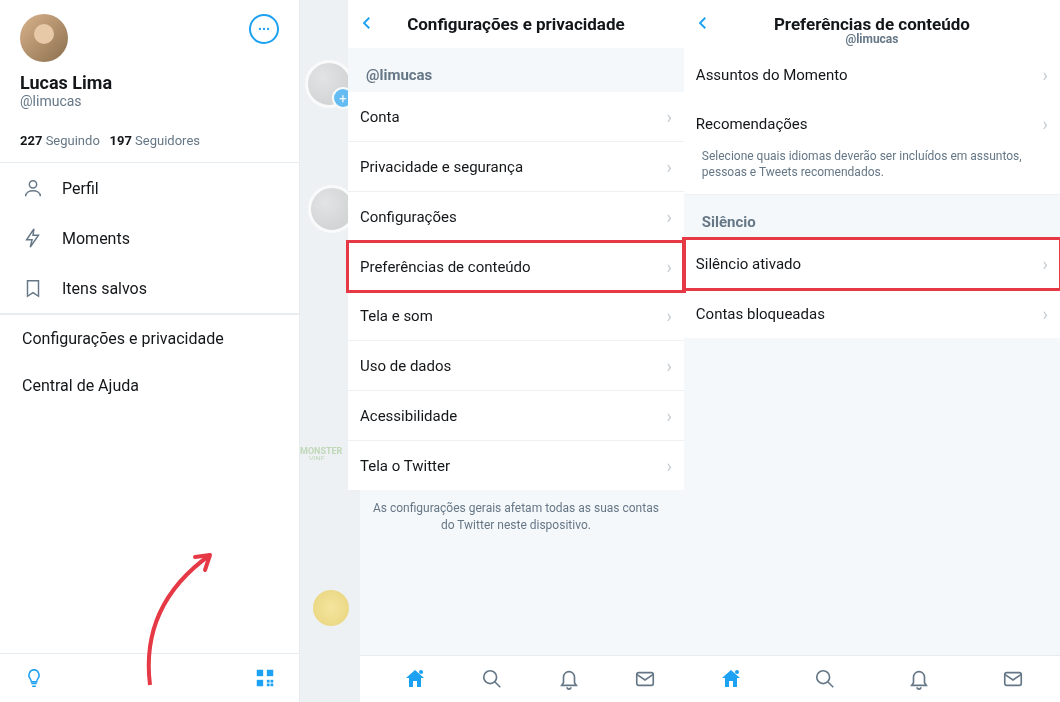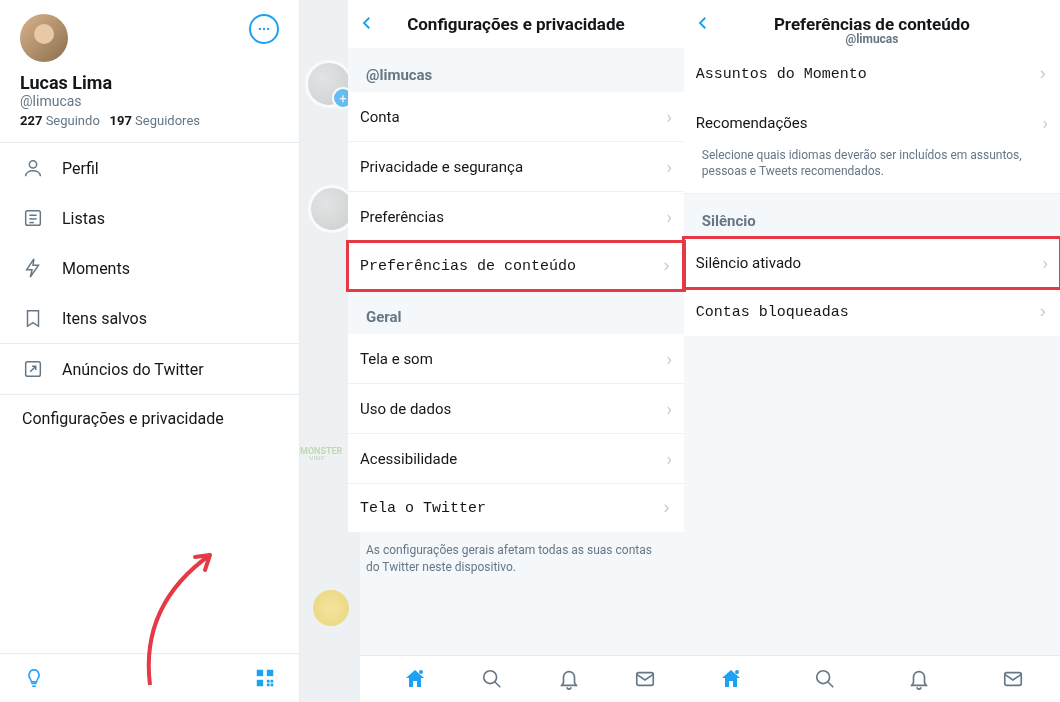--- a/index.html
+++ b/index.html
@@ -16,21 +16,21 @@
 
   
   .drawer { width: 300px; background: #fff; border-right: 1px solid #e6ecf0; display: flex; flex-direction: column; }
   .drawer-top { padding: 14px 20px 6px 20px; }
   .drawer-head { display: flex; justify-content: space-between; align-items: flex-start; }
   .avatar-lg { width: 48px; height: 48px; border-radius: 50%; background: linear-gradient(135deg,#d9b38c 0%, #8b6f4e 100%); position: relative; overflow: hidden; }
   .avatar-lg::after { content:""; position:absolute; top:10px; left:14px; width:20px; height:20px; border-radius:50%; background:#e8c9a7; }
   .circle-more { width: 30px; height: 30px; border: 2px solid #1da1f2; border-radius: 50%; display:flex; align-items:center; justify-content:center; color:#1da1f2; font-size:14px; letter-spacing:1px; cursor:pointer; }
   .name { font-size: 18px; font-weight: 700; margin-top: 10px; }
   .handle { font-size: 14px; color: #657786; }
-  .follows { margin-top: 4px; font-size: 13px; color: #657786; }
+  .follows { margin-top: 24px; font-size: 13px; color: #657786; }
   .follows b, .follows2 b { color: #14171a; font-weight: 700; }
   .drawer-menu { margin-top: 8px; border-top: 1px solid #e6ecf0; }
   .menu-item { display:flex; align-items:center; gap: 18px; padding: 14px 22px; font-size: 16px; color:#14171a; cursor:pointer; }
   .menu-icon { width: 22px; height: 22px; color:#657786; display:inline-flex; align-items:center; justify-content:center; }
   .sep { border-top:1px solid #e6ecf0; }
   .bottom-bar { margin-top:auto; border-top:1px solid #e6ecf0; display:flex; justify-content:space-between; padding:12px 22px; }
   .bottom-icon { color:#1da1f2; width:24px; height:24px; display:inline-flex; align-items:center; justify-content:center; }
 
   
   .red-arrow { position:absolute; left:120px; top:545px; width:120px; height:150px; pointer-events:none; }
@@ -38,24 +38,24 @@
   
   .panel { flex:1; background:#f5f8fa; position:relative; display:flex; flex-direction:column; }
   .panel-bg { position:absolute; left:0; top:0; bottom:0; width:60px; background:#eef1f3; }
   .panel-body { position:relative; margin-left:48px; margin-right:0; }
   .panel-header { background:#fff; padding: 14px 10px; text-align:center; font-size:17px; font-weight:700; position:relative; color:#14171a;}
   .back-btn { position:absolute; left:10px; top:12px; color:#1da1f2; font-size:22px; cursor:pointer; }
   .sub-handle { text-align:center; font-size:12px; color:#657786; margin-top:-2px;}
   .sect-label { padding: 18px 18px 8px 18px; font-size:15px; font-weight:700; color:#657786; background:#f5f8fa;}
   .list { background:#fff; }
   .row { display:flex; align-items:center; justify-content:space-between; padding: 14px 12px; border-bottom:1px solid #eef1f3; font-size:15px; cursor:pointer;gap:8px; }
-  .row:last-child { border-bottom:none;font-family:Liberation Mono, monospace; }
+  .row:last-child { border-bottom:none; }
   .chev { color:#c5ccd3; font-size:18px; }
   .row.highlight { outline: 3px solid #e63946; outline-offset:-1px; position:relative; z-index:2;}
-  .footnote { padding: 10px 18px 18px 18px; font-size:12px; color:#657786; line-height:1.4; }
+  .footnote { padding: 10px 18px 18px 18px; font-size:12px; color:#657786; line-height:1.4;text-align:center; }
   .recs-sub { padding: 0 14px 14px 18px; font-size:12px; color:#657786; background:#fff; border-bottom:1px solid #eef1f3; line-height:1.35;}
   .spacer-bottom { flex:1; }
 
   
   .bg-avatar { position:absolute; width:48px; height:48px; border-radius:50%; background: radial-gradient(circle at 35% 35%, #ddd 0%, #bbb 100%); border:3px solid #fff; opacity:0.65; }
   .bg-avatar.one { left:5px; top:60px; }
   .bg-avatar.plus::after { content:"+"; position:absolute; right:-4px; bottom:-4px; width:18px; height:18px; background:#1da1f2; color:#fff; border-radius:50%; display:flex; align-items:center; justify-content:center; font-size:13px; border:2px solid #fff;}
   .bg-avatar.two { left:8px; top:185px; }
   .bg-logo { position:absolute; left:0px; top:440px; width:54px; height:20px; opacity:0.45; }
   .bg-yellow { position:absolute; left:13px; top:590px; width:36px; height:36px; border-radius:50%; background:radial-gradient(circle,#f7e07a 0%,#e5c84a 100%); opacity:0.7; }
@@ -99,57 +99,40 @@
             <svg viewBox="0 0 24 24" width="22" height="22" fill="none" stroke="#657786" stroke-width="1.6">
               <circle cx="12" cy="8" r="4"></circle>
               <path d="M4 21c0-4 4-6 8-6s8 2 8 6"></path>
             </svg>
           </span>
         <span>Perfil</span>
       </div>
       <div class="menu-item">
         <span class="menu-icon">
             <svg viewBox="0 0 24 24" width="22" height="22" fill="none" stroke="#657786" stroke-width="1.6">
-              <rect x="4" y="4" width="16" height="16" rx="2"></rect>
-              <line x1="8" y1="9" x2="16" y2="9"></line>
-              <line x1="8" y1="13" x2="16" y2="13"></line>
-              <line x1="8" y1="17" x2="13" y2="17"></line>
-            </svg>
-          </span>
-        <span>Listas</span>
-      </div>
-      <div class="menu-item">
-        <span class="menu-icon">
-            <svg viewBox="0 0 24 24" width="22" height="22" fill="none" stroke="#657786" stroke-width="1.6">
               <path d="M13 2L5 14h6l-2 8 9-13h-6l1-7z"></path>
             </svg>
           </span>
         <span>Moments</span>
       </div>
       <div class="menu-item">
         <span class="menu-icon">
             <svg viewBox="0 0 24 24" width="22" height="22" fill="none" stroke="#657786" stroke-width="1.6">
               <path d="M6 4h12v17l-6-4-6 4V4z"></path>
             </svg>
           </span>
         <span>Itens salvos</span>
       </div>
       <div class="sep"></div>
-      <div class="menu-item">
-        <span class="menu-icon">
-            <svg viewBox="0 0 24 24" width="22" height="22" fill="none" stroke="#657786" stroke-width="1.6">
-              <rect x="4" y="4" width="16" height="16" rx="2"></rect>
-              <path d="M9 15l6-6M11 9h4v4"></path>
-            </svg>
-          </span>
-        <span>Anúncios do Twitter</span>
-      </div>
       <div class="sep"></div>
       <div class="menu-item">
         <span>Configurações e privacidade</span>
+      </div>
+      <div class="menu-item">
+        <span>Central de Ajuda</span>
       </div>
     </div>
 
     <div class="bottom-bar">
       <span class="bottom-icon">
           <svg viewBox="0 0 24 24" width="22" height="22" fill="none" stroke="#1da1f2" stroke-width="1.6">
             <path d="M9 18h6M10 21h4M12 3a6 6 0 00-4 10c1 1 1 2 1 3h6c0-1 0-2 1-3a6 6 0 00-4-10z"></path>
           </svg>
         </span>
       <span class="bottom-icon">
@@ -190,30 +173,29 @@
       <div class="list">
         <div class="row">
             <span>Conta</span>
             <span class="chev">›</span>
           </div>
         <div class="row">
             <span>Privacidade e segurança</span>
             <span class="chev">›</span>
           </div>
         <div class="row">
-            <span>Preferências</span>
+            <span>Configurações</span>
             <span class="chev">›</span>
           </div>
         <div class="row highlight">
             <span>Preferências de conteúdo</span>
             <span class="chev">›</span>
           </div>
       </div>
 
-      <div class="sect-label">Geral</div>
       <div class="list">
         <div class="row">
             <span>Tela e som</span>
             <span class="chev">›</span>
           </div>
         <div class="row">
             <span>Uso de dados</span>
             <span class="chev">›</span>
           </div>
         <div class="row">

